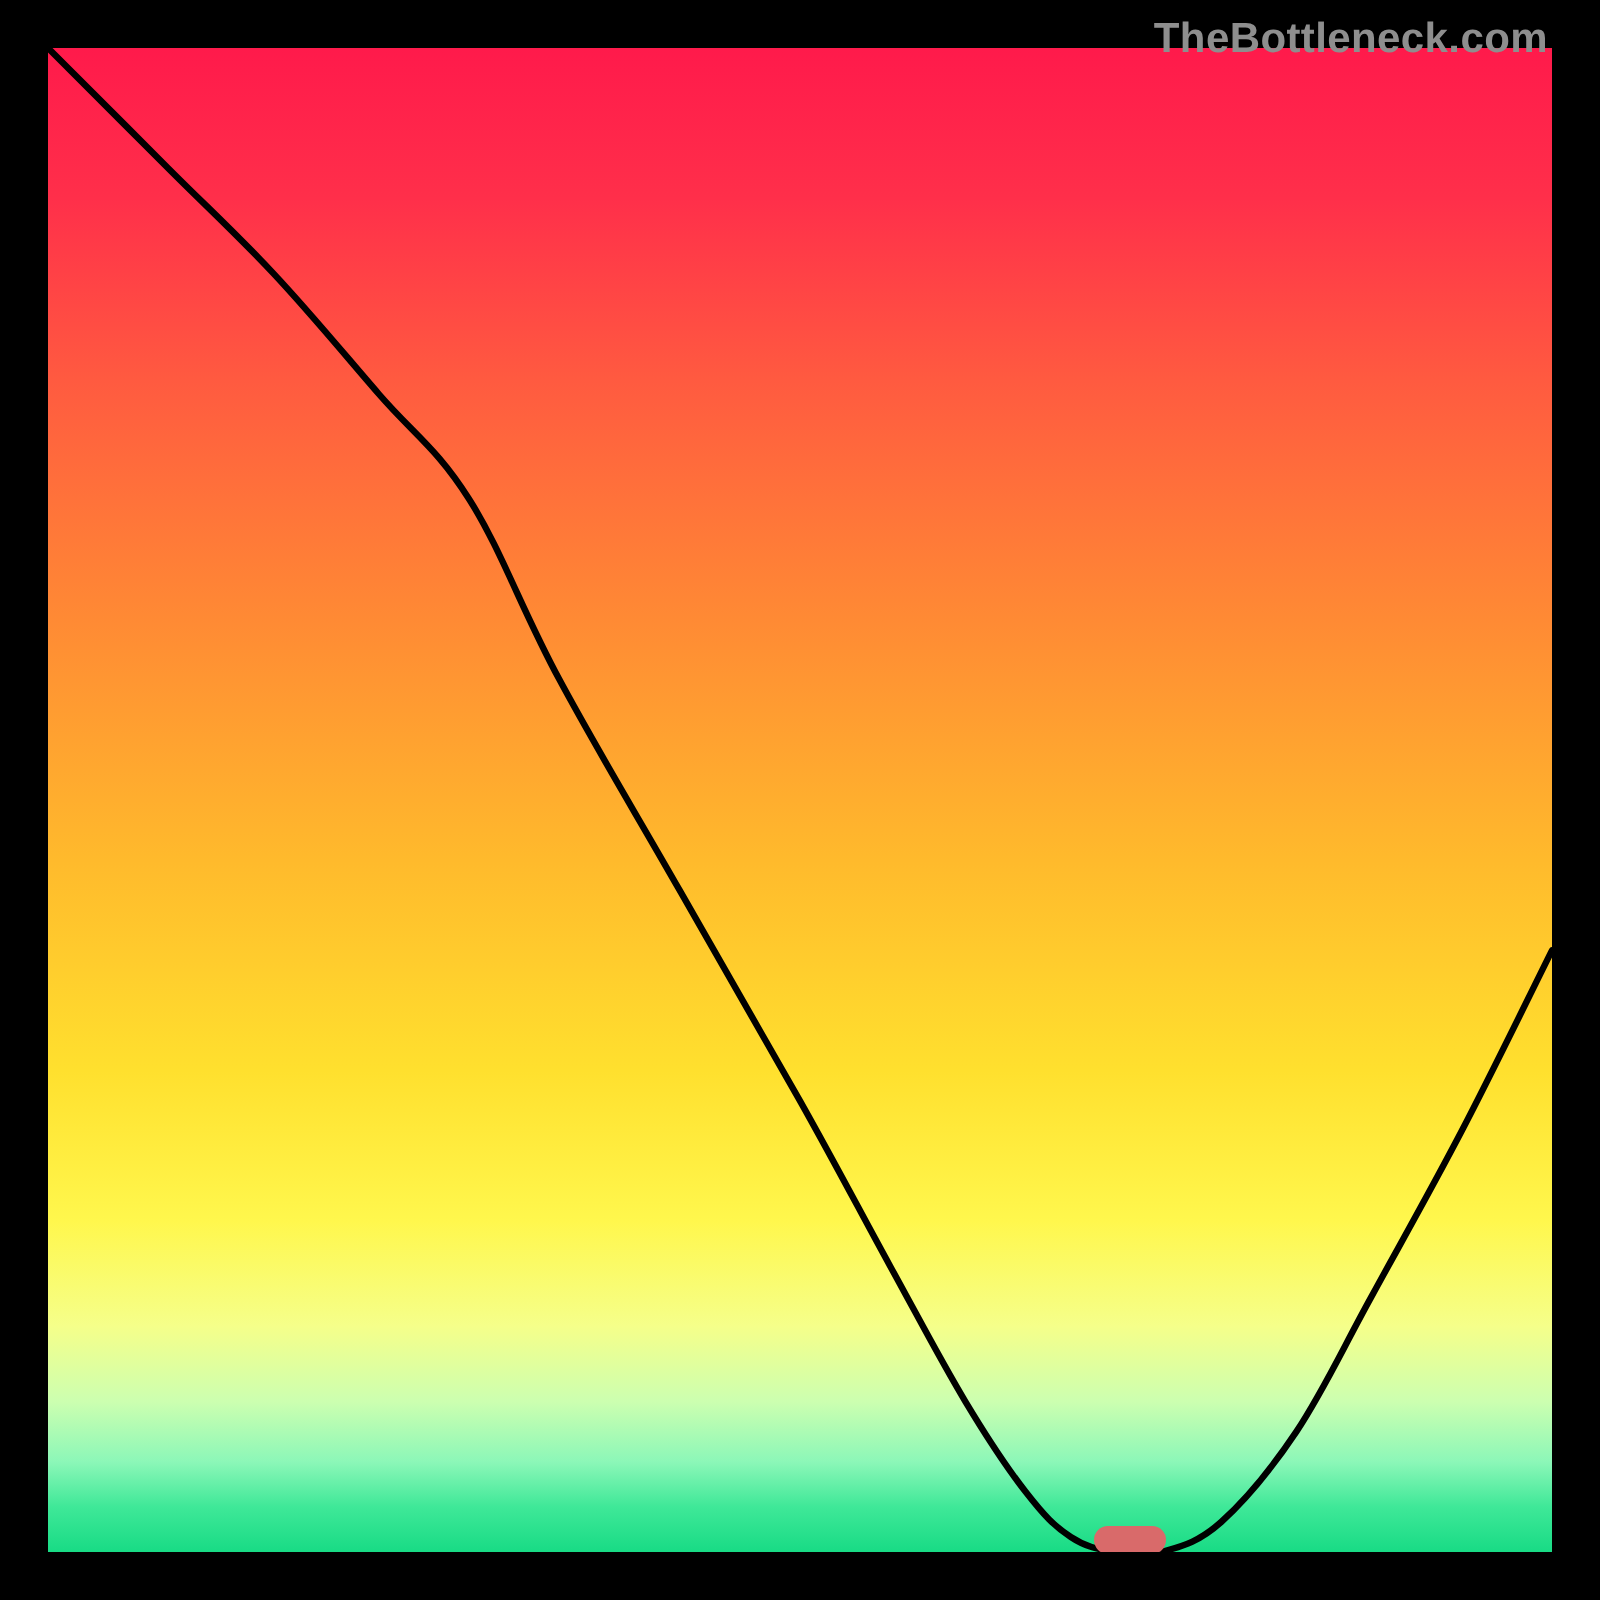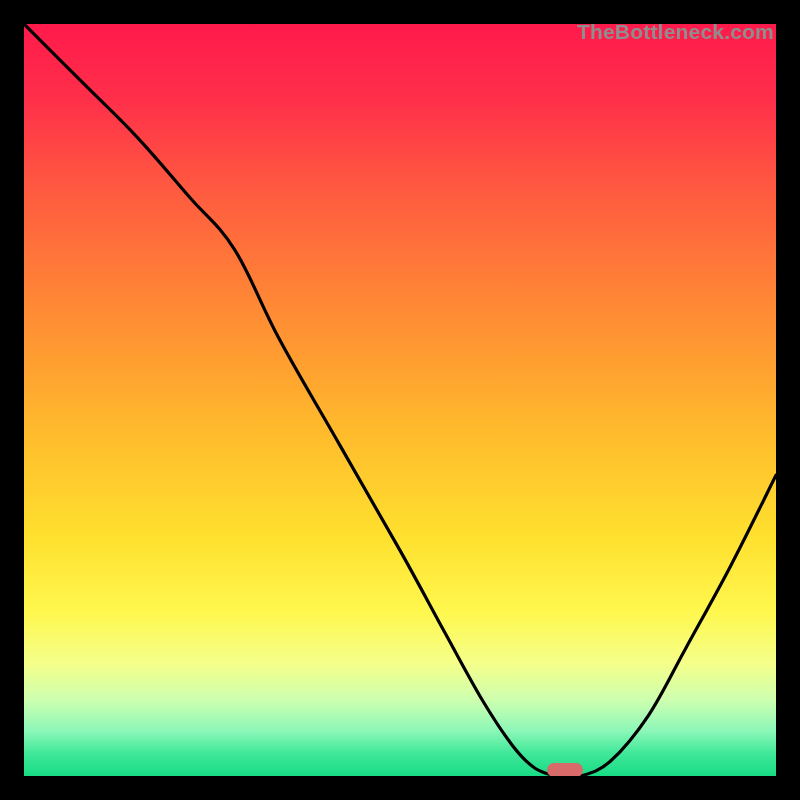--- a/index.html
+++ b/index.html
@@ -35,21 +35,21 @@
   }
   svg.curve {
     position: absolute;
     left: 0;
     top: 0;
     width: 752px;
     height: 752px;
   }
   .watermark {
     position: absolute;
-    top: 20px;
+    top: 8px;
     right: 26px;
     font-family: Arial, Helvetica, sans-serif;
     font-size: 21px;
     font-weight: 600;
     color: #8e8e8e;
     letter-spacing: 0.2px;
   }
   .marker {
     position: absolute;
     width: 36px;

